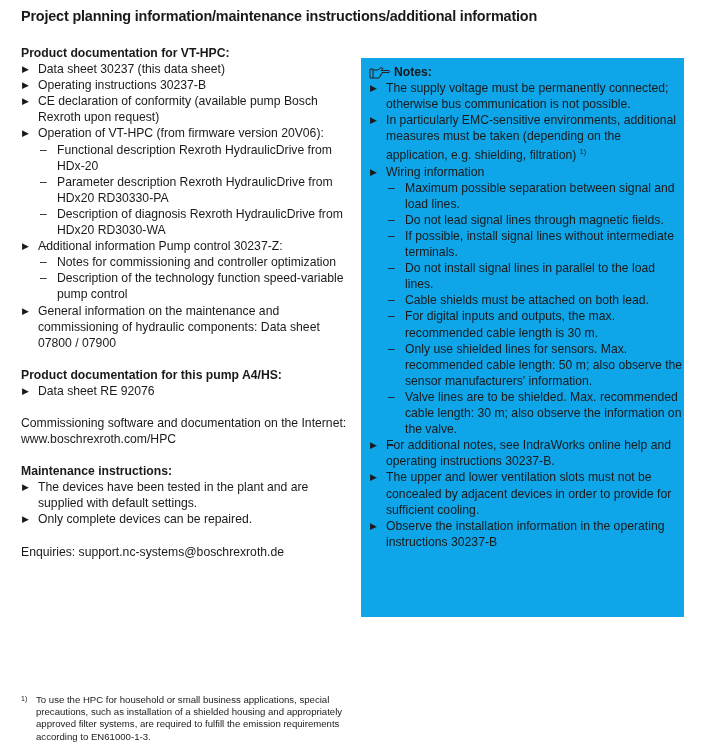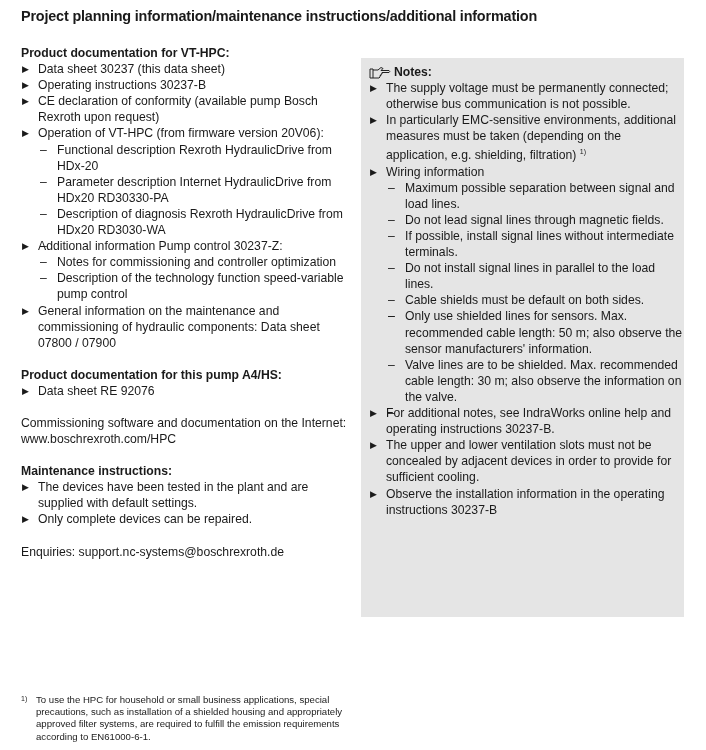--- a/index.html
+++ b/index.html
@@ -12,21 +12,21 @@
     font-family: "Liberation Sans", sans-serif; font-weight: bold;
     font-size: 15.5px; letter-spacing: -0.2px; color: #1a1a1a;
     transform: scaleX(0.93); transform-origin: left top;
   }
   .col-left {
     position: absolute; left: 21px; top: 45px; width: 330px;
     font-size: 12.2px; line-height: 16.1px;
   }
   .notes-box {
     position: absolute; left: 361px; top: 58px; width: 323px; height: 559px;
-    background: #e5e5e5;
+    background: #0ea5e9;
   }
   .notes-inner {
     position: absolute; left: 8px; top: 6px; width: 315px;
     font-size: 12.2px; line-height: 16.1px;
   }
   .h { font-weight: bold; }
   .gap { height: 16px; }
   ul.b, ul.d { list-style: none; margin: 0; padding: 0; }
   ul.b > li { position: relative; padding-left: 17px; }
   ul.b > li > .mk {
@@ -51,21 +51,21 @@
 
 <div class="col-left">
   <div class="h">Product documentation for VT-HPC:</div>
   <ul class="b">
     <li><span class="mk">▶</span><span>Data sheet 30237 (this data sheet)</span></li>
     <li><span class="mk">▶</span><span>Operating instructions 30237-B</span></li>
     <li><span class="mk">▶</span><span>CE declaration of conformity (available pump Bosch Rexroth upon request)</span></li>
     <li><span class="mk">▶</span><span>Operation of VT-HPC (from firmware version 20V06):</span>
       <ul class="d" style="margin-left:-17px">
         <li><span class="mk">–</span><span>Functional description Rexroth HydraulicDrive from HDx-20</span></li>
-        <li><span class="mk">–</span><span>Parameter description Internet HydraulicDrive from HDx20 RD30330-PA</span></li>
+        <li><span class="mk">–</span><span>Parameter description Rexroth HydraulicDrive from HDx20 RD30330-PA</span></li>
         <li><span class="mk">–</span><span>Description of diagnosis Rexroth HydraulicDrive from HDx20 RD3030-WA</span></li>
         <li><span class="mk">–</span></li>
       </ul>
     </li>
     <li><span class="mk">▶</span><span>Additional information Pump control 30237-Z:</span>
       <ul class="d" style="margin-left:-17px">
         <li><span class="mk">–</span><span>Notes for commissioning and controller optimization</span></li>
         <li><span class="mk">–</span><span>Description of the technology function speed-variable pump control</span></li>
       </ul>
     </li>
@@ -105,30 +105,30 @@
     </div>
     <ul class="b">
       <li><span class="mk">▶</span><span>The supply voltage must be permanently connected; otherwise bus communication is not possible.</span></li>
       <li><span class="mk">▶</span><span>In particularly EMC-sensitive environments, additional measures must be taken (depending on the application, e.g. shielding, filtration)</span> <sup>1)</sup></li>
       <li><span class="mk">▶</span><span>Wiring information</span>
         <ul class="d" style="margin-left:-17px">
           <li><span class="mk">–</span><span>Maximum possible separation between signal and load lines.</span></li>
           <li><span class="mk">–</span><span>Do not lead signal lines through magnetic fields.</span></li>
           <li><span class="mk">–</span><span>If possible, install signal lines without intermediate terminals.</span></li>
           <li><span class="mk">–</span><span>Do not install signal lines in parallel to the load lines.</span></li>
-          <li><span class="mk">–</span><span>Cable shields must be default on both sides.</span></li>
-          <li><span class="mk">–</span></li>
+          <li><span class="mk">–</span><span>Cable shields must be attached on both lead.</span></li>
+          <li><span class="mk">–</span><span>For digital inputs and outputs, the max. recommended cable length is 30 m.</span></li>
           <li><span class="mk">–</span><span>Only use shielded lines for sensors. Max. recommended cable length: 50 m; also observe the sensor manufacturers' information.</span></li>
           <li><span class="mk">–</span><span>Valve lines are to be shielded. Max. recommended cable length: 30 m; also observe the information on the valve.</span></li>
           <li><span class="mk">–</span></li>
         </ul>
       </li>
       <li><span class="mk">▶</span><span>For additional notes, see IndraWorks online help and operating instructions 30237-B.</span></li>
       <li><span class="mk">▶</span><span>The upper and lower ventilation slots must not be concealed by adjacent devices in order to provide for sufficient cooling.</span></li>
       <li><span class="mk">▶</span><span>Observe the installation information in the operating instructions 30237-B</span></li>
     </ul>
   </div>
 </div>
 
 <div class="footnote">
   <span class="fn-mark">1)</span>
-  <span class="fn-text">To use the HPC for household or small business applications, special precautions, such as installation of a shielded housing and appropriately approved filter systems, are required to fulfill the emission requirements according to EN61000-6-1.</span>
+  <span class="fn-text">To use the HPC for household or small business applications, special precautions, such as installation of a shielded housing and appropriately approved filter systems, are required to fulfill the emission requirements according to EN61000-1-3.</span>
 </div>
 
 </body></html>

